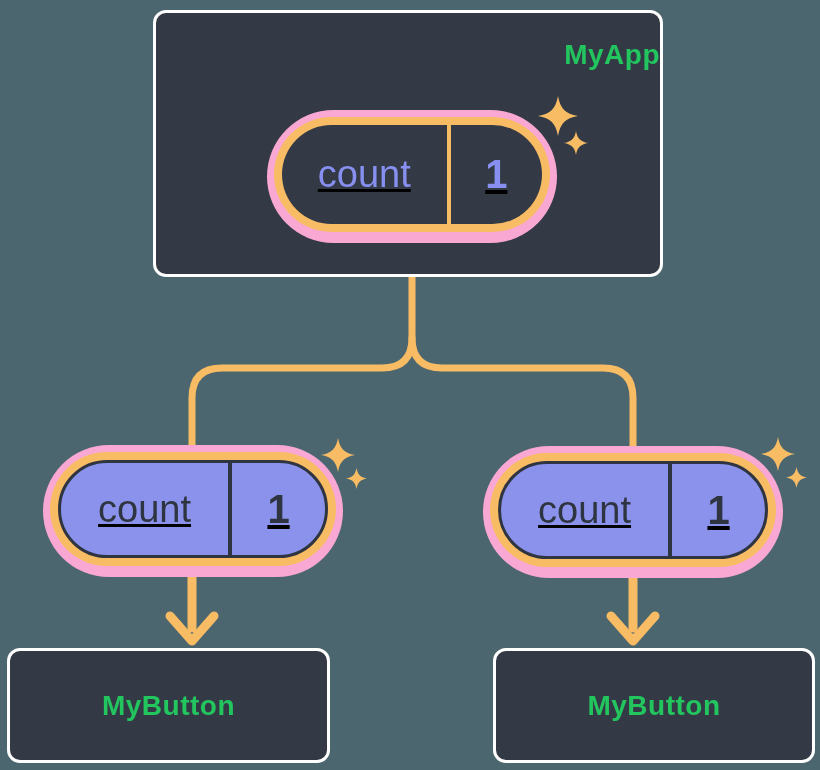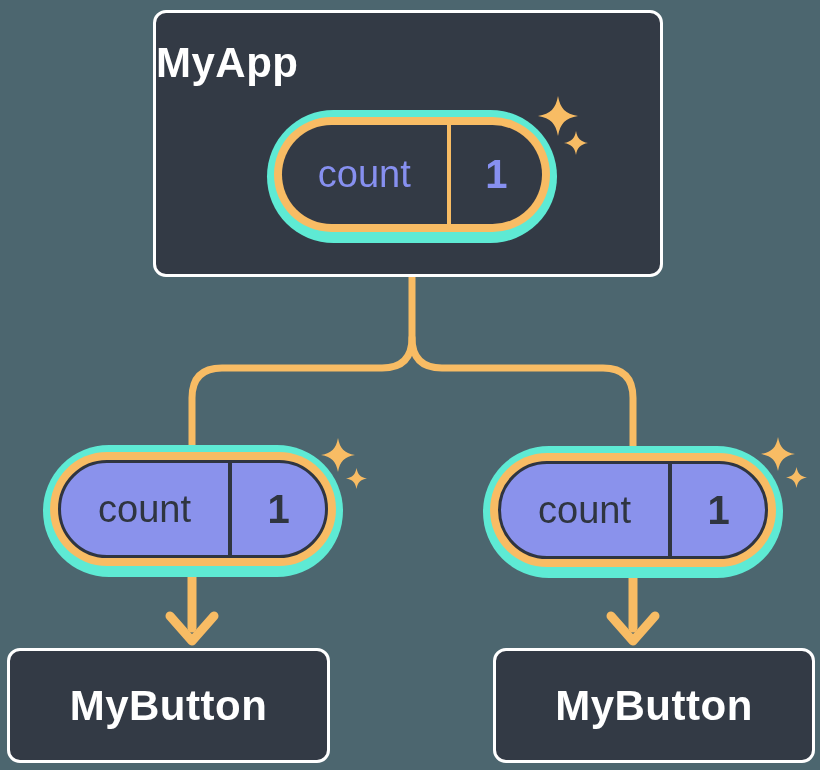--- a/index.html
+++ b/index.html
@@ -12,30 +12,31 @@
   .node {
     position:absolute; box-sizing:border-box;
     background:#333A45; border:3px solid #FFFFFF; border-radius:13px;
     z-index:2;
   }
   .node-root { left:153px; top:10px; width:510px; height:267px; }
   .node-leaf { display:flex; align-items:center; justify-content:center; }
   .node-leaf-left  { left:7px;   top:648px; width:323px; height:115px; }
   .node-leaf-right { left:493px; top:648px; width:322px; height:115px; }
   .node-title {
-    color:#ffffff; font-size:42px; font-weight:600; letter-spacing:0.5px;
-    text-align:left;
+    color:#22c55e; font-size:28px; font-weight:600; letter-spacing:0.5px;
+    text-align:right;
   }
   .node-root .node-title { margin-top:26px; }
 
   
   .pill {
     position:absolute; box-sizing:border-box; z-index:3;
-    background:#5eead4; border-radius:80px;
+    background:#f9a8d4; border-radius:80px;
     padding:7px 7px 11px 7px;
+    text-decoration:underline;
   }
   .pill-ring {
     background:#F8BC64; border-radius:70px; padding:8px;
     height:100%; box-sizing:border-box;
   }
   .pill-core {
     border-radius:60px; height:100%; box-sizing:border-box;
     display:flex; overflow:hidden;
   }
   .pill-dark { left:267px; top:110px; width:290px; height:133px; }

